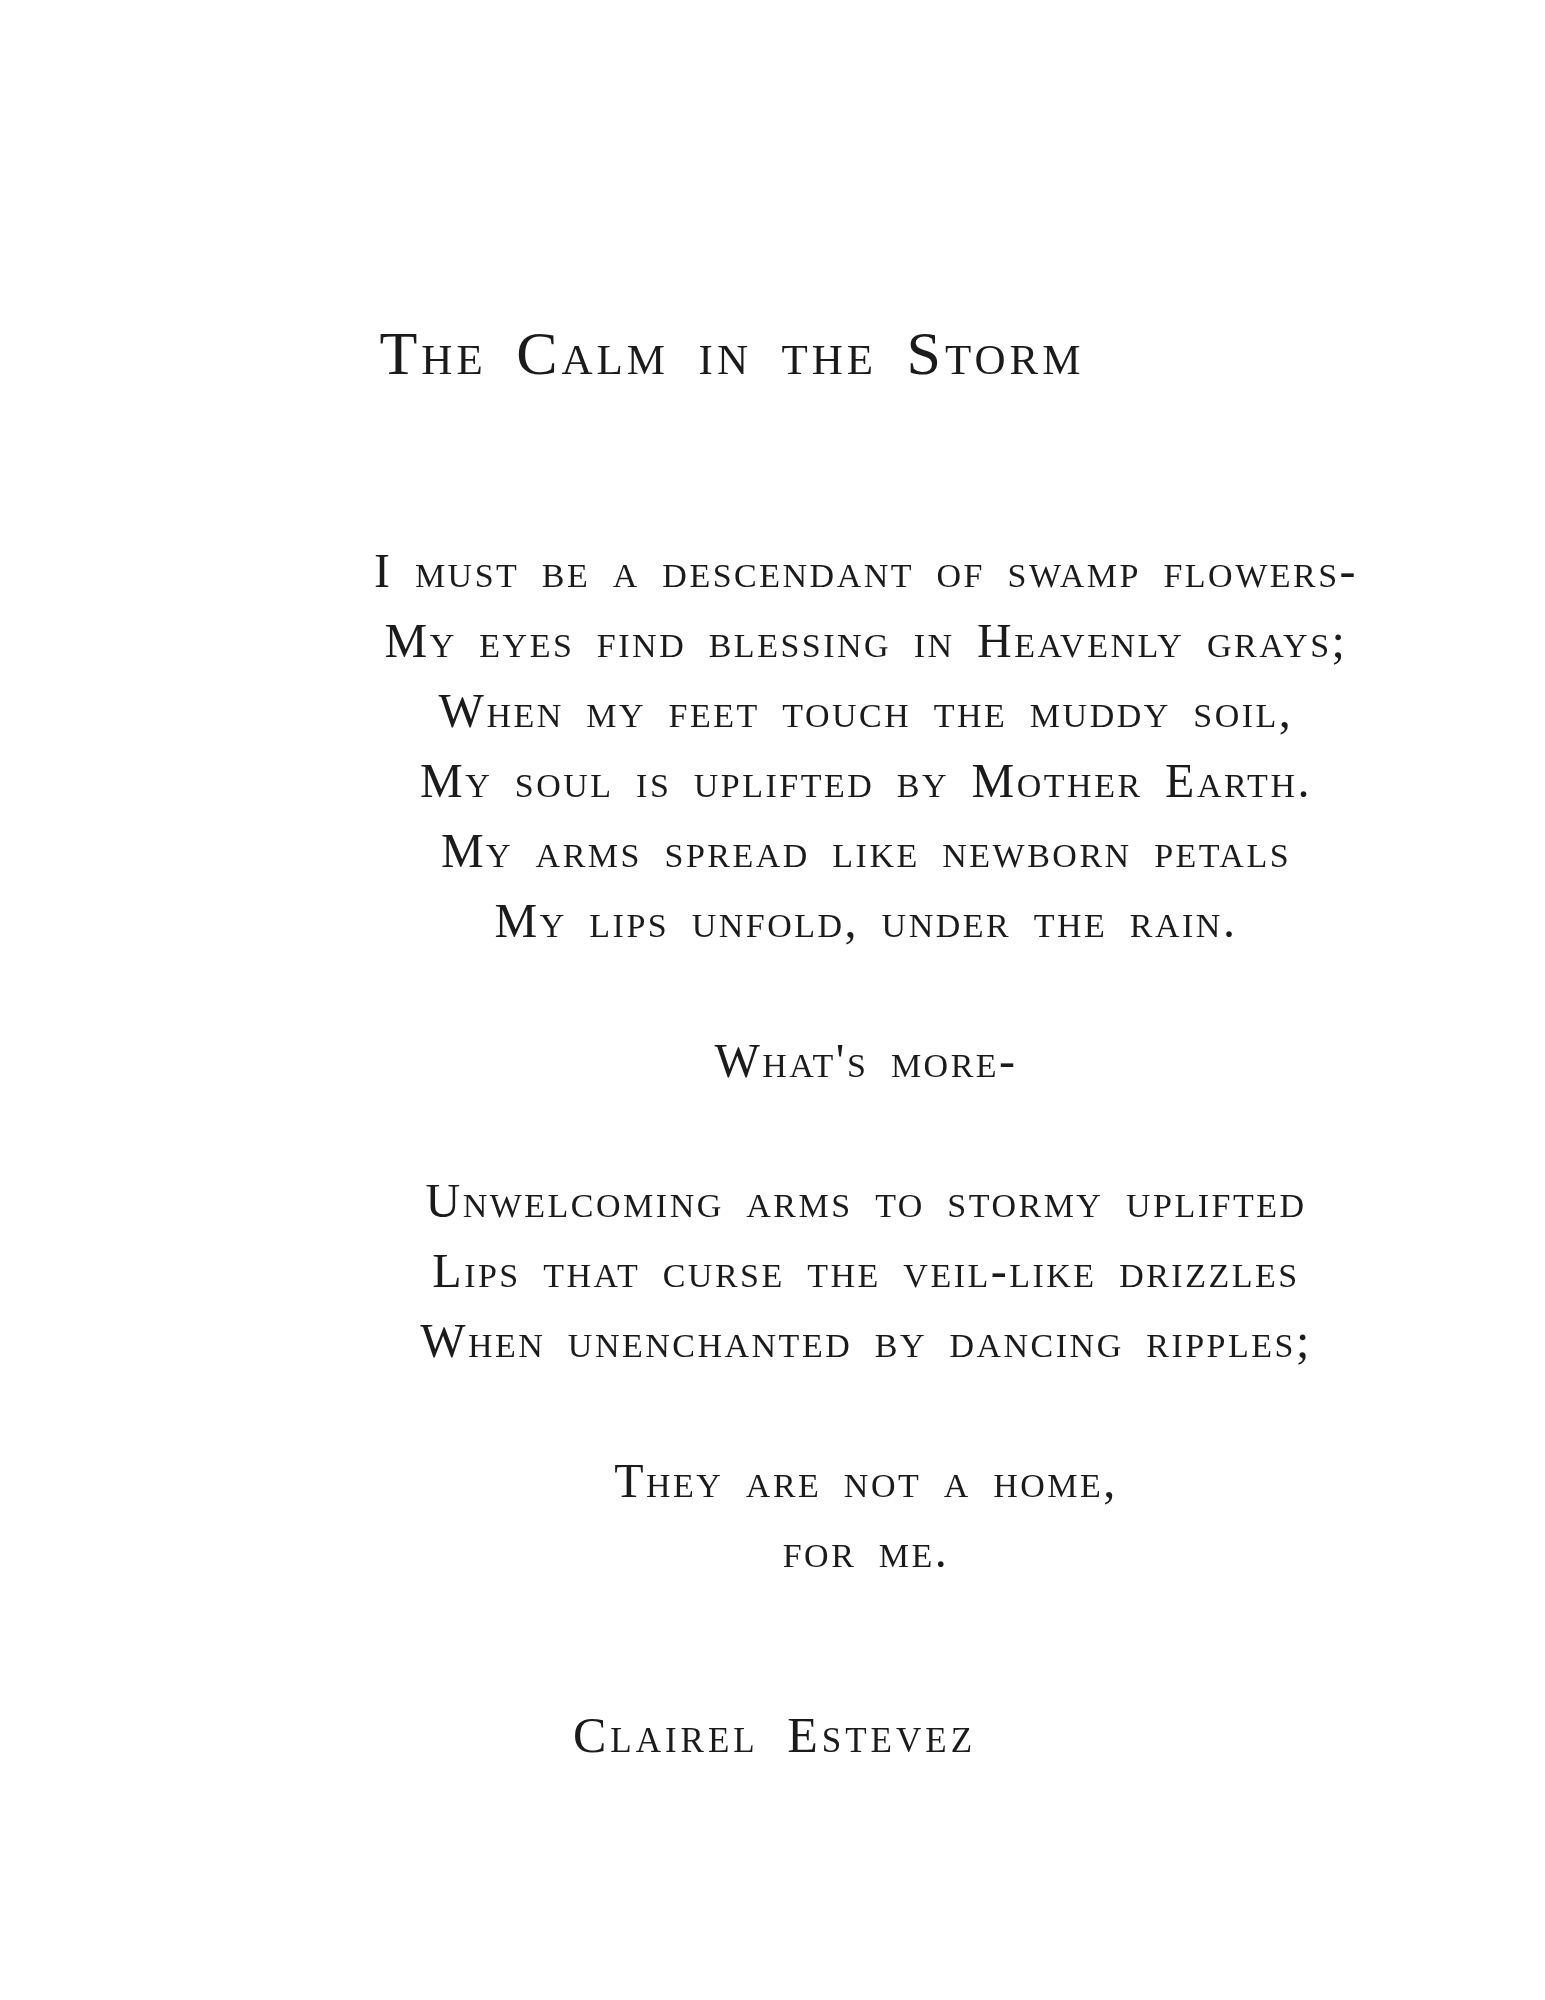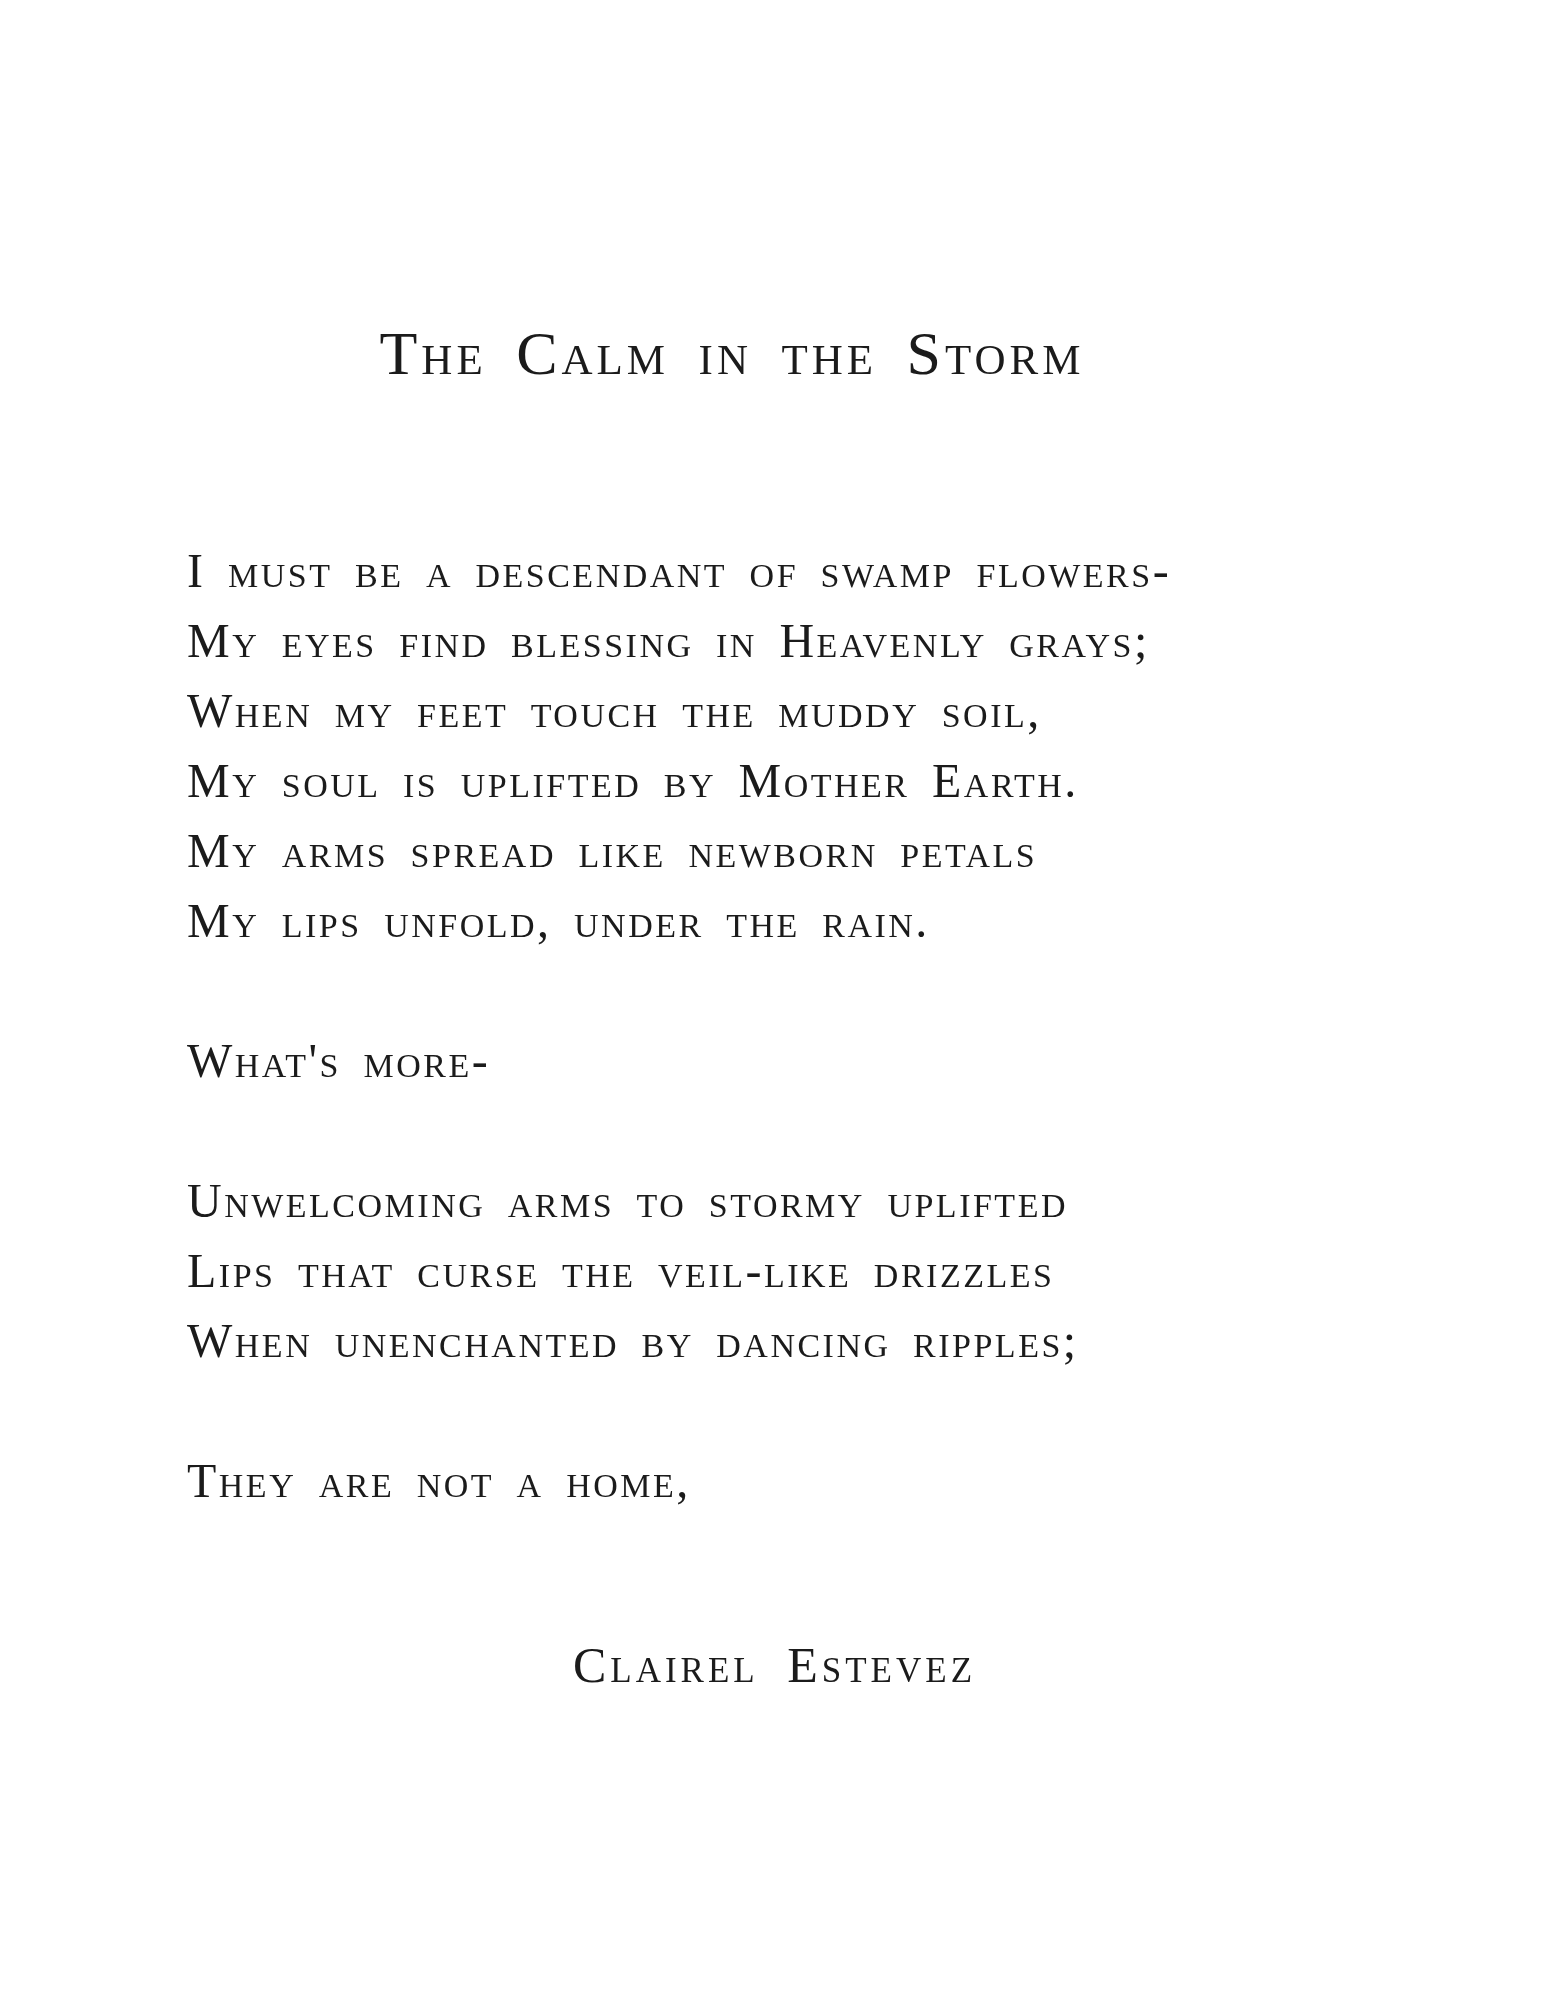--- a/index.html
+++ b/index.html
@@ -30,20 +30,21 @@
     font-variant: small-caps;
     font-size: 62px;
     line-height: 1;
     letter-spacing: 4px;
     word-spacing: 10px;
     margin: 0 0 152px 0;
     font-weight: 400;
   }
   .stanza {
     margin: 0 0 70px 0;
+    text-align: center;
   }
   .line {
     font-variant: small-caps;
     font-size: 48px;
     line-height: 70px;
     letter-spacing: 2.5px;
     word-spacing: 8px;
     white-space: nowrap;
   }
   .author {
@@ -80,18 +81,19 @@
     </div>
 
     <div class="stanza">
       <div class="line">Unwelcoming arms to stormy uplifted</div>
       <div class="line">Lips that curse the veil-like drizzles</div>
       <div class="line">When unenchanted by dancing ripples;</div>
     </div>
 
     <div class="stanza">
       <div class="line">They are not a home,</div>
+      <div class="line">for me.</div>
     </div>
 
     <div class="author">Clairel Estevez</div>
 
   </div>
 </div>
 
 </body></html>

